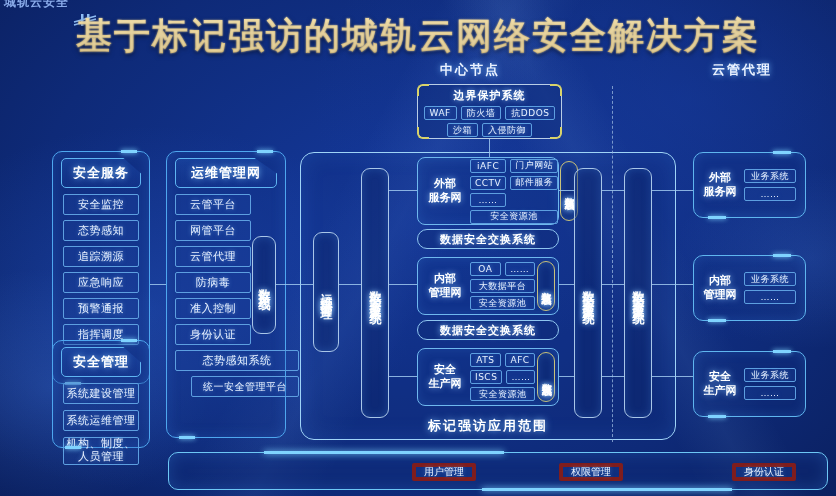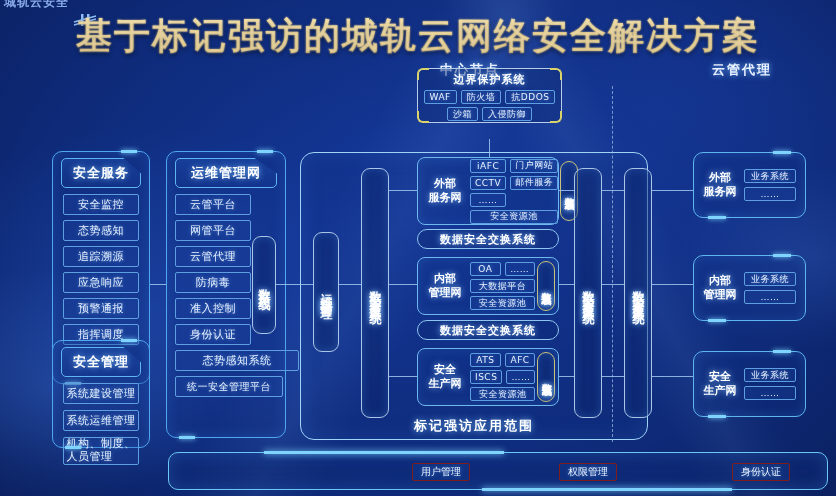--- a/index.html
+++ b/index.html
@@ -87,21 +87,21 @@
     text-shadow: 0 0 6px rgba(130,200,255,.85);
     background: linear-gradient(180deg, rgba(40,100,200,.28), rgba(20,55,150,.12));
     clip-path: polygon(0 0, 78% 0, 100% 52%, 100% 100%, 0 100%);
   }
 
   .chip {
     border: 1px solid #5d9fe0;
     border-radius: 2px;
     color: #e8f1ff;
     font-size: 11px;
-    text-align: left;
+    text-align: center;
     letter-spacing: .5px;
     background: rgba(30,75,170,.22);
     text-shadow: 0 0 4px rgba(120,190,255,.6);
     white-space: nowrap;
     display: flex; align-items: center; justify-content: center;
   }
 
   
   .v-list { padding: 2px 10px 8px 10px; display: flex; flex-direction: column; gap: 5px; }
   .v-list .chip { height: 21px; }
@@ -116,35 +116,35 @@
     color: #ffffff; font-size: 12px; font-weight: bold;
     letter-spacing: 3px;
     writing-mode: vertical-rl; text-orientation: upright;
     text-shadow: 0 0 6px rgba(140,200,255,.85);
     box-shadow: inset 0 0 10px rgba(80,150,240,.25);
   }
   .vbox.gold { border-color: #c9c27a; }
 
   
   #center-container {
-    position: absolute; left: 300px; top: 152px; width: 348px; height: 288px;
+    position: absolute; left: 300px; top: 152px; width: 376px; height: 288px;
     border: 1px solid #9fd4f7; border-radius: 14px;
     background: rgba(14,44,124,0.25);
     box-shadow: inset 0 0 22px rgba(60,140,240,.18);
   }
   .scope-label {
     position: absolute; left: 0; right: 0; bottom: 4px;
     text-align: center; font-size: 13px; font-weight: bold;
     color: #ffffff; letter-spacing: 2px;
     text-shadow: 0 0 7px rgba(130,200,255,.9);
   }
 
   
   #border-protection {
-    position: absolute; left: 417px; top: 68px; width: 145px; height: 55px;
+    position: absolute; left: 417px; top: 84px; width: 145px; height: 55px;
     border: 1px solid #b9cde6; border-radius: 8px;
     background: rgba(14,42,120,0.45);
   }
   .gold-corner { position: absolute; width: 12px; height: 12px; border: 2px solid #d9d36a; }
   .gc-tl { left: -1px; top: -1px; border-right: none; border-bottom: none; border-radius: 6px 0 0 0; }
   .gc-tr { right: -1px; top: -1px; border-left: none; border-bottom: none; border-radius: 0 6px 0 0; }
   .gc-bl { left: -1px; bottom: -1px; border-right: none; border-top: none; border-radius: 0 0 0 6px; }
   .gc-br { right: -1px; bottom: -1px; border-left: none; border-top: none; border-radius: 0 0 6px 0; }
   #bp-title { text-align: center; font-size: 11px; font-weight: bold; color: #fff;
               margin-top: 3px; letter-spacing: 1px; text-shadow: 0 0 5px rgba(140,200,255,.8); }
@@ -222,21 +222,21 @@
     position: absolute; left: 4px; top: 3px; width: 160px; height: 31px;
     border: 1px solid #63bdf2; border-radius: 6px 16px 6px 6px;
     clip-path: polygon(0 0, 80% 0, 100% 55%, 100% 100%, 0 100%);
     display: flex; align-items: center; justify-content: center;
     font-size: 13px; font-weight: bold; color: #fff; letter-spacing: 2px;
     text-shadow: 0 0 6px rgba(140,200,255,.9);
     background: linear-gradient(180deg, rgba(40,100,200,.25), rgba(20,55,150,.08));
   }
   .trust-item {
     position: absolute; top: 10px; height: 18px; padding: 0 8px;
-    border: 1px solid #7f1d1d; border-radius: 2px;
+    border: 4px solid #7f1d1d; border-radius: 2px;
     display: flex; align-items: center; justify-content: center;
     font-size: 10px; color: #eaf2ff;
     background: rgba(30,75,170,.18);
     text-shadow: 0 0 4px rgba(120,190,255,.6);
   }
 </style>
 </head>
 <body>
 
 <div class="bg-streaks"></div>
@@ -278,21 +278,21 @@
 <div class="panel" style="left:166px; top:151px; width:120px; height:287px;">
   <div class="panel-head">运维管理网</div>
   <div class="v-list" style="width:95px; gap:5px; padding-left:8px; padding-right:0;">
     <div class="chip" style="width:76px;">云管平台</div>
     <div class="chip" style="width:76px;">网管平台</div>
     <div class="chip" style="width:76px;">云管代理</div>
     <div class="chip" style="width:76px;">防病毒</div>
     <div class="chip" style="width:76px;">准入控制</div>
     <div class="chip" style="width:76px;">身份认证</div>
     <div class="chip" style="width:124px;">态势感知系统</div>
-    <div class="chip" style="width:108px; font-size:10px;">统一安全管理平台</div>
+    <div class="chip" style="width:108px; font-size:10px;margin-left:16px;">统一安全管理平台</div>
   </div>
 </div>
 <div class="vbox" style="left:252px; top:236px; width:24px; height:98px;">数据总线</div>
 
 <div id="center-container">
   <div class="scope-label">标记强访应用范围</div>
 </div>
 
 <div class="vbox" style="left:313px; top:232px; width:26px; height:120px;">运维审计管理</div>
 

